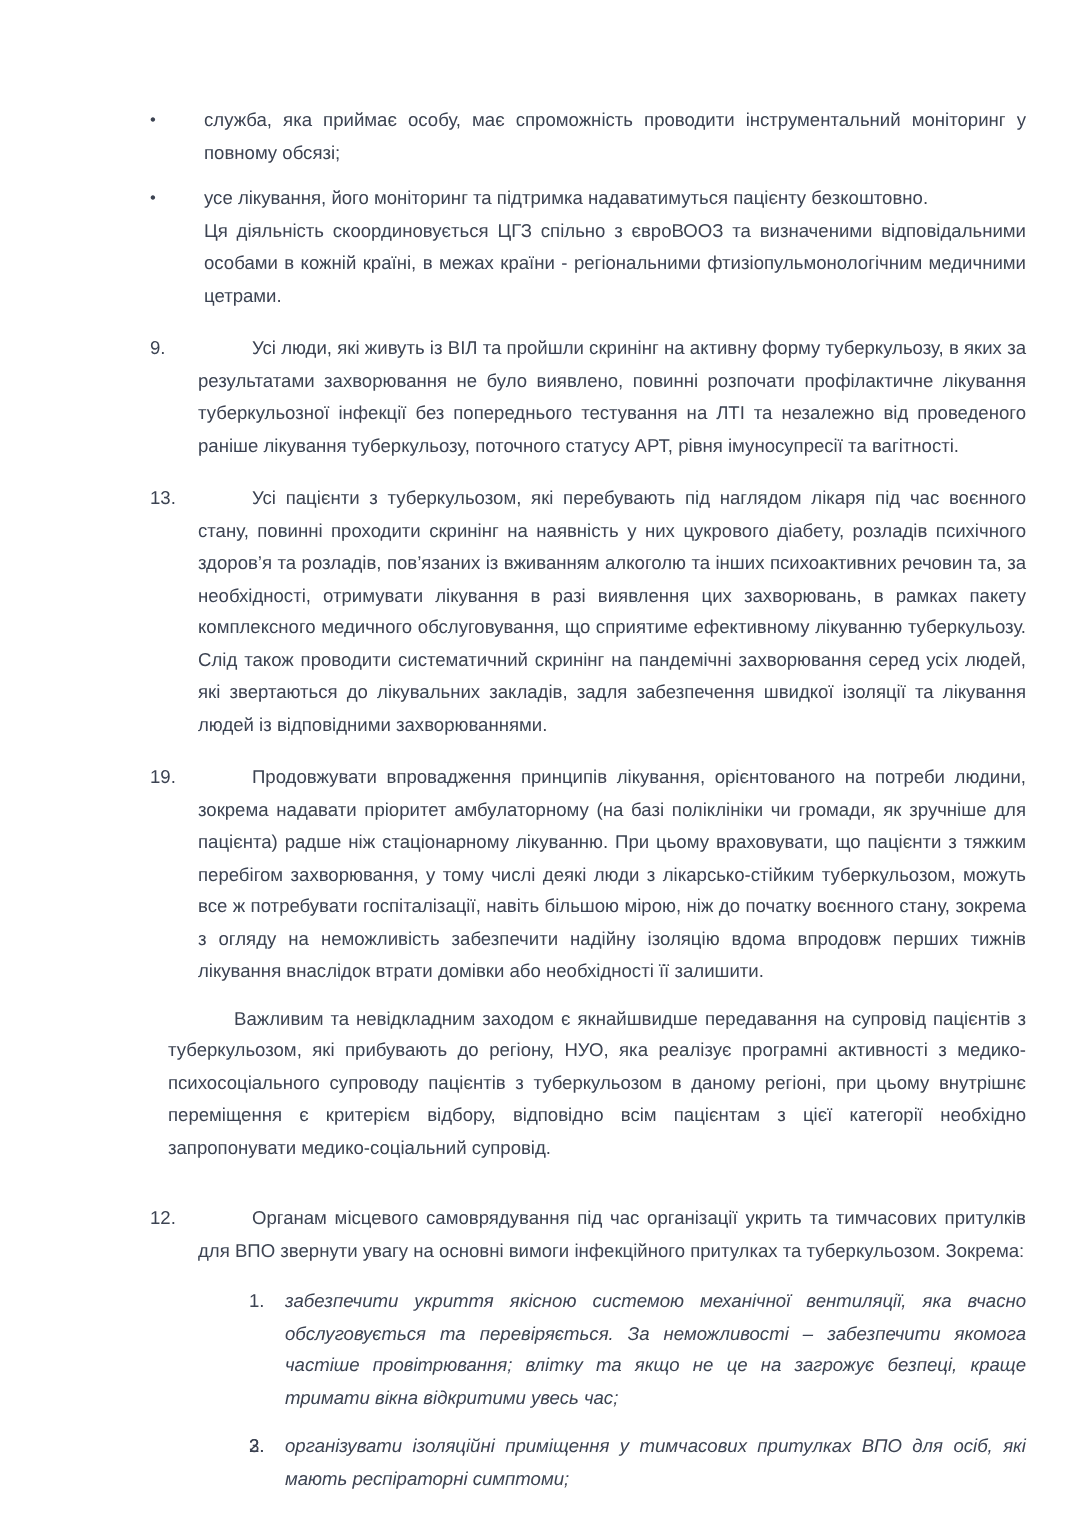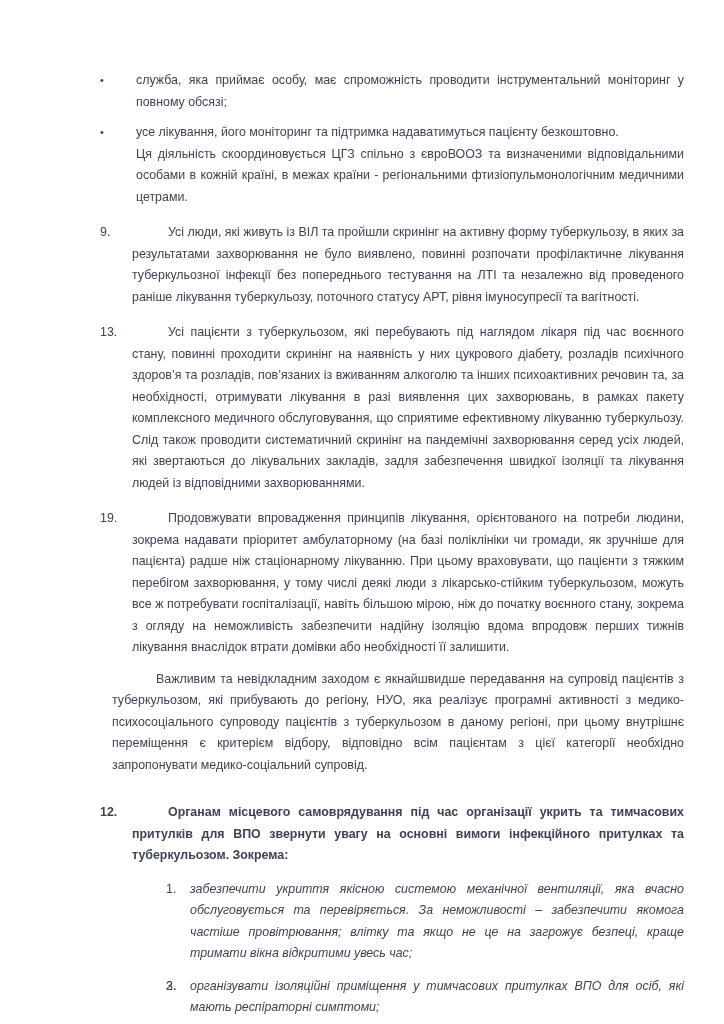--- a/index.html
+++ b/index.html
@@ -145,21 +145,21 @@
       <span class="clause-text">Усі пацієнти з туберкульозом, які перебувають під наглядом лікаря під час воєнного стану, повинні проходити скринінг на наявність у них цукрового діабету, розладів психічного здоров’я та розладів, пов’язаних із вживанням алкоголю та інших психоактивних речовин та, за необхідності, отримувати лікування в разі виявлення цих захворювань, в рамках пакету комплексного медичного обслуговування, що сприятиме ефективному лікуванню туберкульозу. Слід також проводити систематичний скринінг на пандемічні захворювання серед усіх людей, які звертаються до лікувальних закладів, задля забезпечення швидкої ізоляції та лікування людей із відповідними захворюваннями.</span>
     </div>
 
     <div class="clause">
       <span class="clause-num">19.</span>
       <span class="clause-text">Продовжувати впровадження принципів лікування, орієнтованого на потреби людини, зокрема надавати пріоритет амбулаторному (на базі поліклініки чи громади, як зручніше для пацієнта) радше ніж стаціонарному лікуванню. При цьому враховувати, що пацієнти з тяжким перебігом захворювання, у тому числі деякі люди з лікарсько-стійким туберкульозом, можуть все ж потребувати госпіталізації, навіть більшою мірою, ніж до початку воєнного стану, зокрема з огляду на неможливість забезпечити надійну ізоляцію вдома впродовж перших тижнів лікування внаслідок втрати домівки або необхідності її залишити.</span>
     </div>
 
     <p class="para-free">Важливим та невідкладним заходом є якнайшвидше передавання на супровід пацієнтів з туберкульозом, які прибувають до регіону, НУО, яка реалізує програмні активності з медико-психосоціального супроводу пацієнтів з туберкульозом в даному регіоні, при цьому внутрішнє переміщення є критерієм відбору, відповідно всім пацієнтам з цієї категорії необхідно запропонувати медико-соціальний супровід.</p>
 
-    <div class="clause" style="margin-top:26px;font-weight:bold;">
+    <div class="clause" style="margin-top:26px;">
       <span class="clause-num">12.</span>
       <span class="clause-text">Органам місцевого самоврядування під час організації укрить та тимчасових притулків для ВПО звернути увагу на основні вимоги інфекційного притулках та туберкульозом. Зокрема:</span>
     </div>
 
     <ol class="sub-list">
       <li class="sub-item">
         <span class="sub-num">1.</span>
         <span class="sub-text">забезпечити укриття якісною системою механічної вентиляції, яка вчасно обслуговується та перевіряється. За неможливості – забезпечити якомога частіше провітрювання; влітку та якщо не це на загрожує безпеці, краще тримати вікна відкритими увесь час;</span>
       </li>
       <li class="sub-item">

